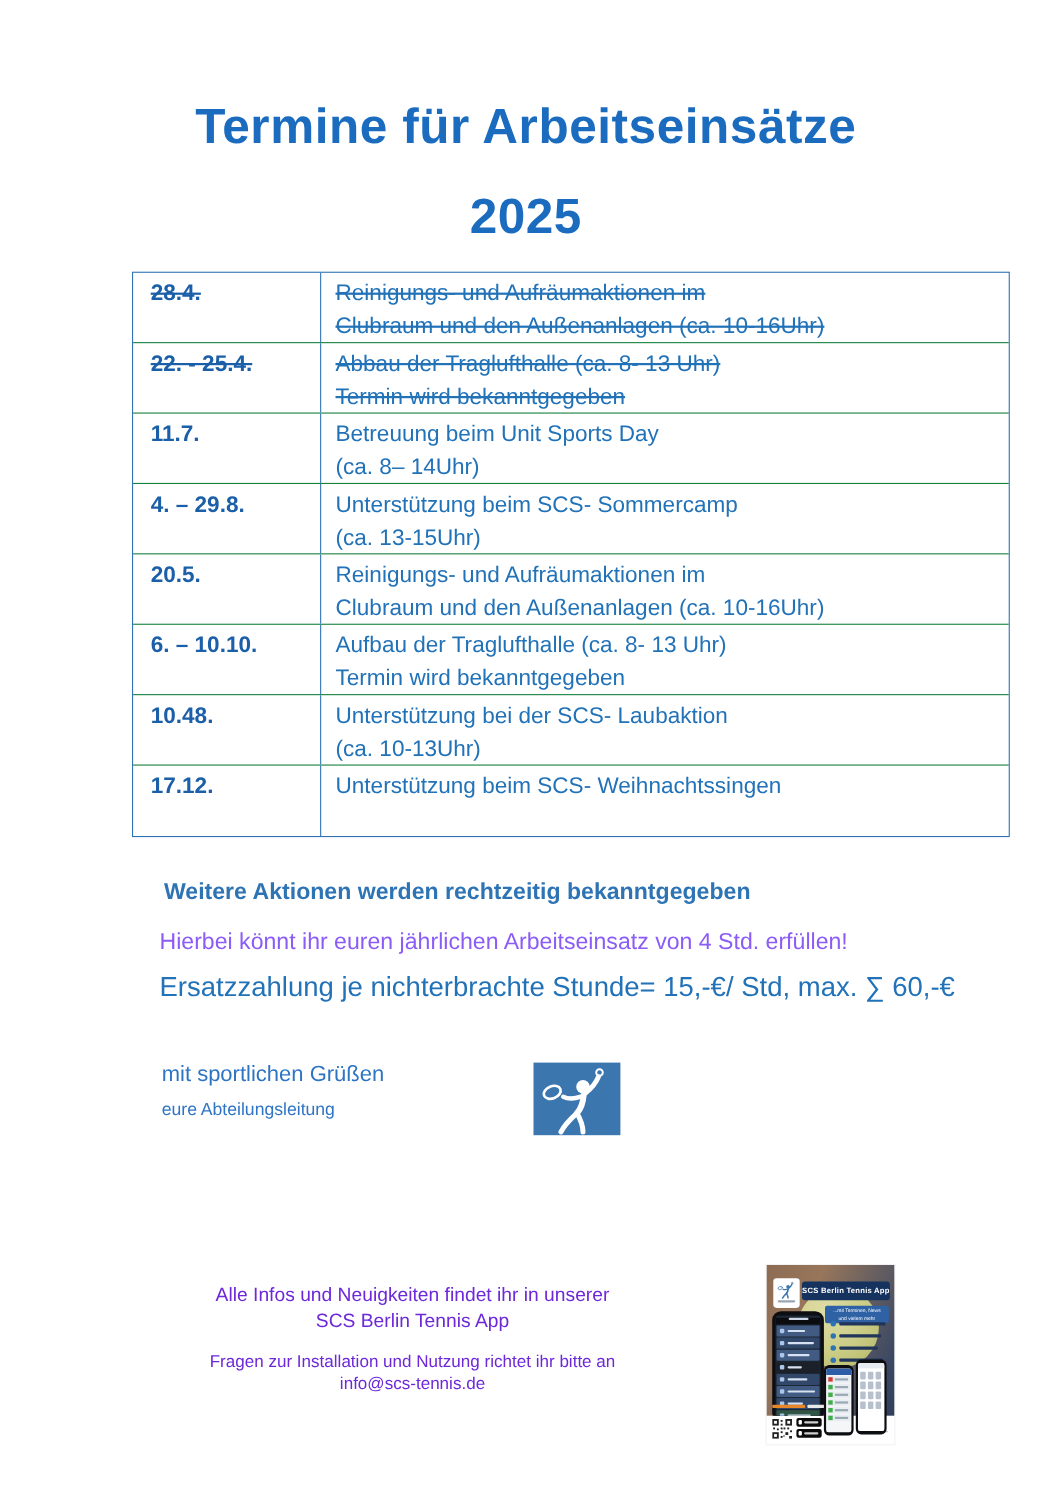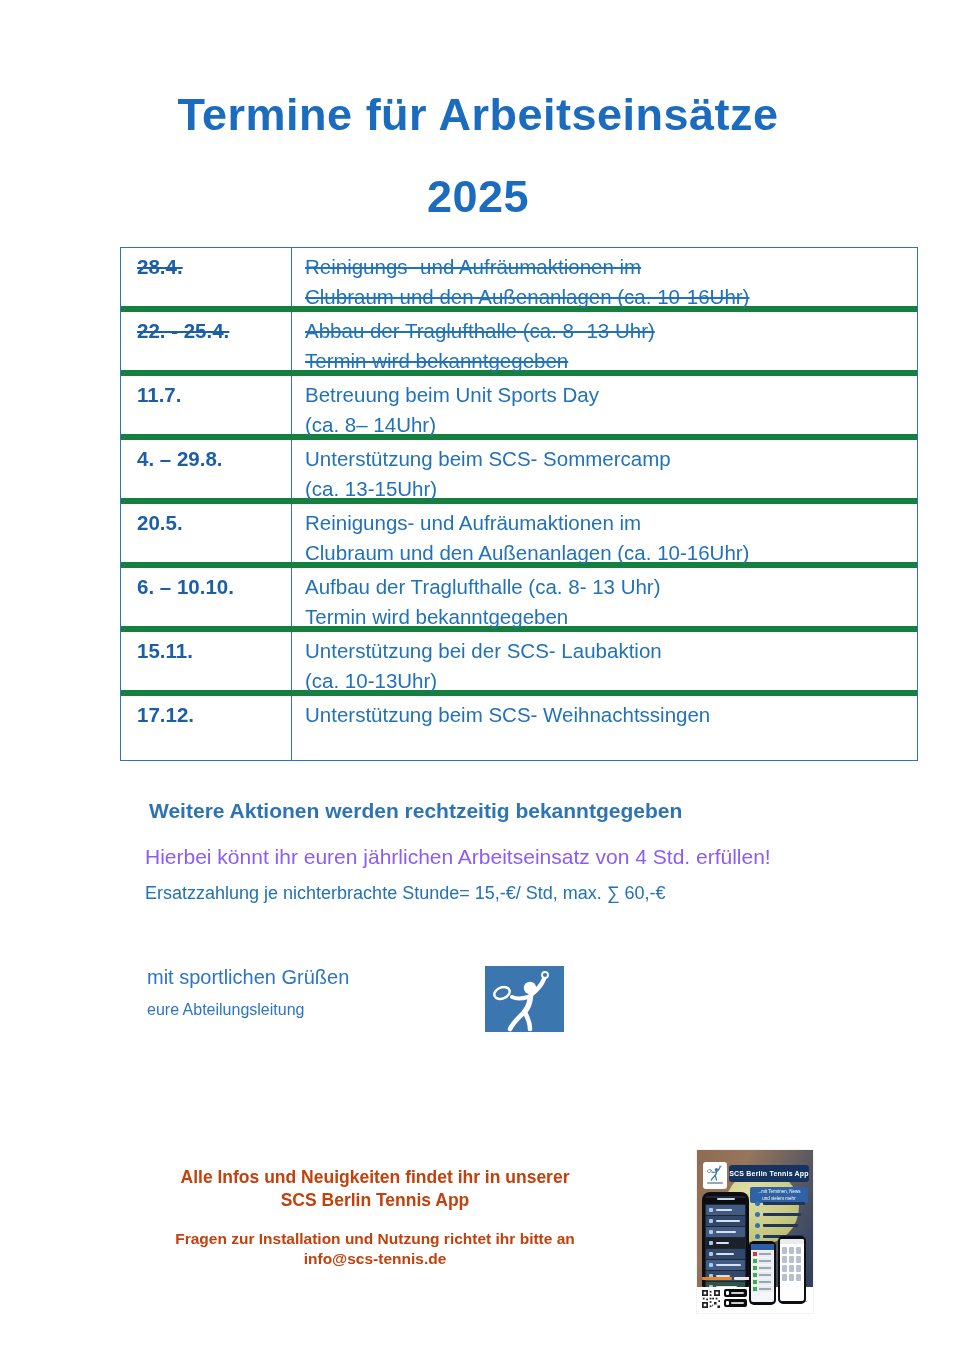--- a/index.html
+++ b/index.html
@@ -16,55 +16,55 @@
     color:#1b6cbf; font-size:45px; font-weight:bold; letter-spacing:0.5px;
     line-height:1;
   }
   .doc-title.year { top:174px; }
 
   
   .sched {
     position:absolute; left:120px; top:247px; width:798px;
     border:1px solid #2e74b5;
   }
-  .sched .trow { display:flex; height:64px; border-bottom:6px solid #15803d; }
+  .sched .trow { display:flex; height:64px; border-bottom:1px solid #15803d; }
   .sched .trow:last-child { border-bottom:none; }
   .cell-date {
     width:171px; flex:0 0 171px; border-right:1px solid #2e74b5;
     padding:4px 0 0 16px; color:#1b5fa8; font-weight:bold;
     font-size:20.5px; line-height:30px; white-space:pre-wrap;
   }
   .cell-desc {
     flex:1; padding:4px 10px 0 13px; color:#2272b8;
     font-size:20.5px; line-height:30px;
   }
   .cell-desc .dline { white-space:pre-wrap; }
   .trow.struck .cell-date, .trow.struck .dline { text-decoration:line-through; }
 
   
   .note-bold {
     position:absolute; left:149px; top:799px; color:#2e74b5;
     font-size:21px; font-weight:bold;
   }
   .note-line1 { position:absolute; left:145px; top:845px; color:#8b5cf6; font-size:21px; }
-  .note-line2 { position:absolute; left:145px; top:883px; color:#2272b8; font-size:18px; }
+  .note-line2 { position:absolute; left:145px; top:883px; color:#2272b8; font-size:25px; }
 
   
   .signoff1 { position:absolute; left:147px; top:966px; color:#2d74c4; font-size:20px; }
   .signoff2 { position:absolute; left:147px; top:1001px; color:#2d74c4; font-size:16px; }
   .tennis-logo {
     position:absolute; left:485px; top:966px; width:79px; height:66px;
     background:#3b76af;
   }
   .tennis-logo svg { display:block; width:100%; height:100%; }
 
   
   .footer-block {
     position:absolute; left:130px; top:1166px; width:490px; text-align:center;
-    color:#c2410c; font-weight:bold;
+    color:#6d28d9; font-weight:normal;
   }
   .footer-block .f1 { font-size:17.5px; line-height:23px; }
   .footer-block .f2 { font-size:15.5px; line-height:20px; margin-top:17px; }
 
   
   .promo {
     position:absolute; left:697px; top:1150px; width:116px; height:163px;
     background:#ffffff; box-shadow:0 0 0 1px rgba(0,0,0,0.05);
     font-family:"Liberation Sans","DejaVu Sans",sans-serif;
   }
@@ -196,21 +196,21 @@
 
     <div class="trow">
       <div class="cell-date">6. – 10.10.</div>
       <div class="cell-desc">
         <div class="dline">Aufbau der Traglufthalle (ca. 8- 13 Uhr)</div>
         <div class="dline">Termin wird bekanntgegeben</div>
       </div>
     </div>
 
     <div class="trow">
-      <div class="cell-date">15.11.</div>
+      <div class="cell-date">10.48.</div>
       <div class="cell-desc">
         <div class="dline">Unterstützung bei der SCS- Laubaktion</div>
         <div class="dline">(ca. 10-13Uhr)</div>
       </div>
     </div>
 
     <div class="trow">
       <div class="cell-date">17.12.</div>
       <div class="cell-desc">
         <div class="dline">Unterstützung beim SCS- Weihnachtssingen</div>

